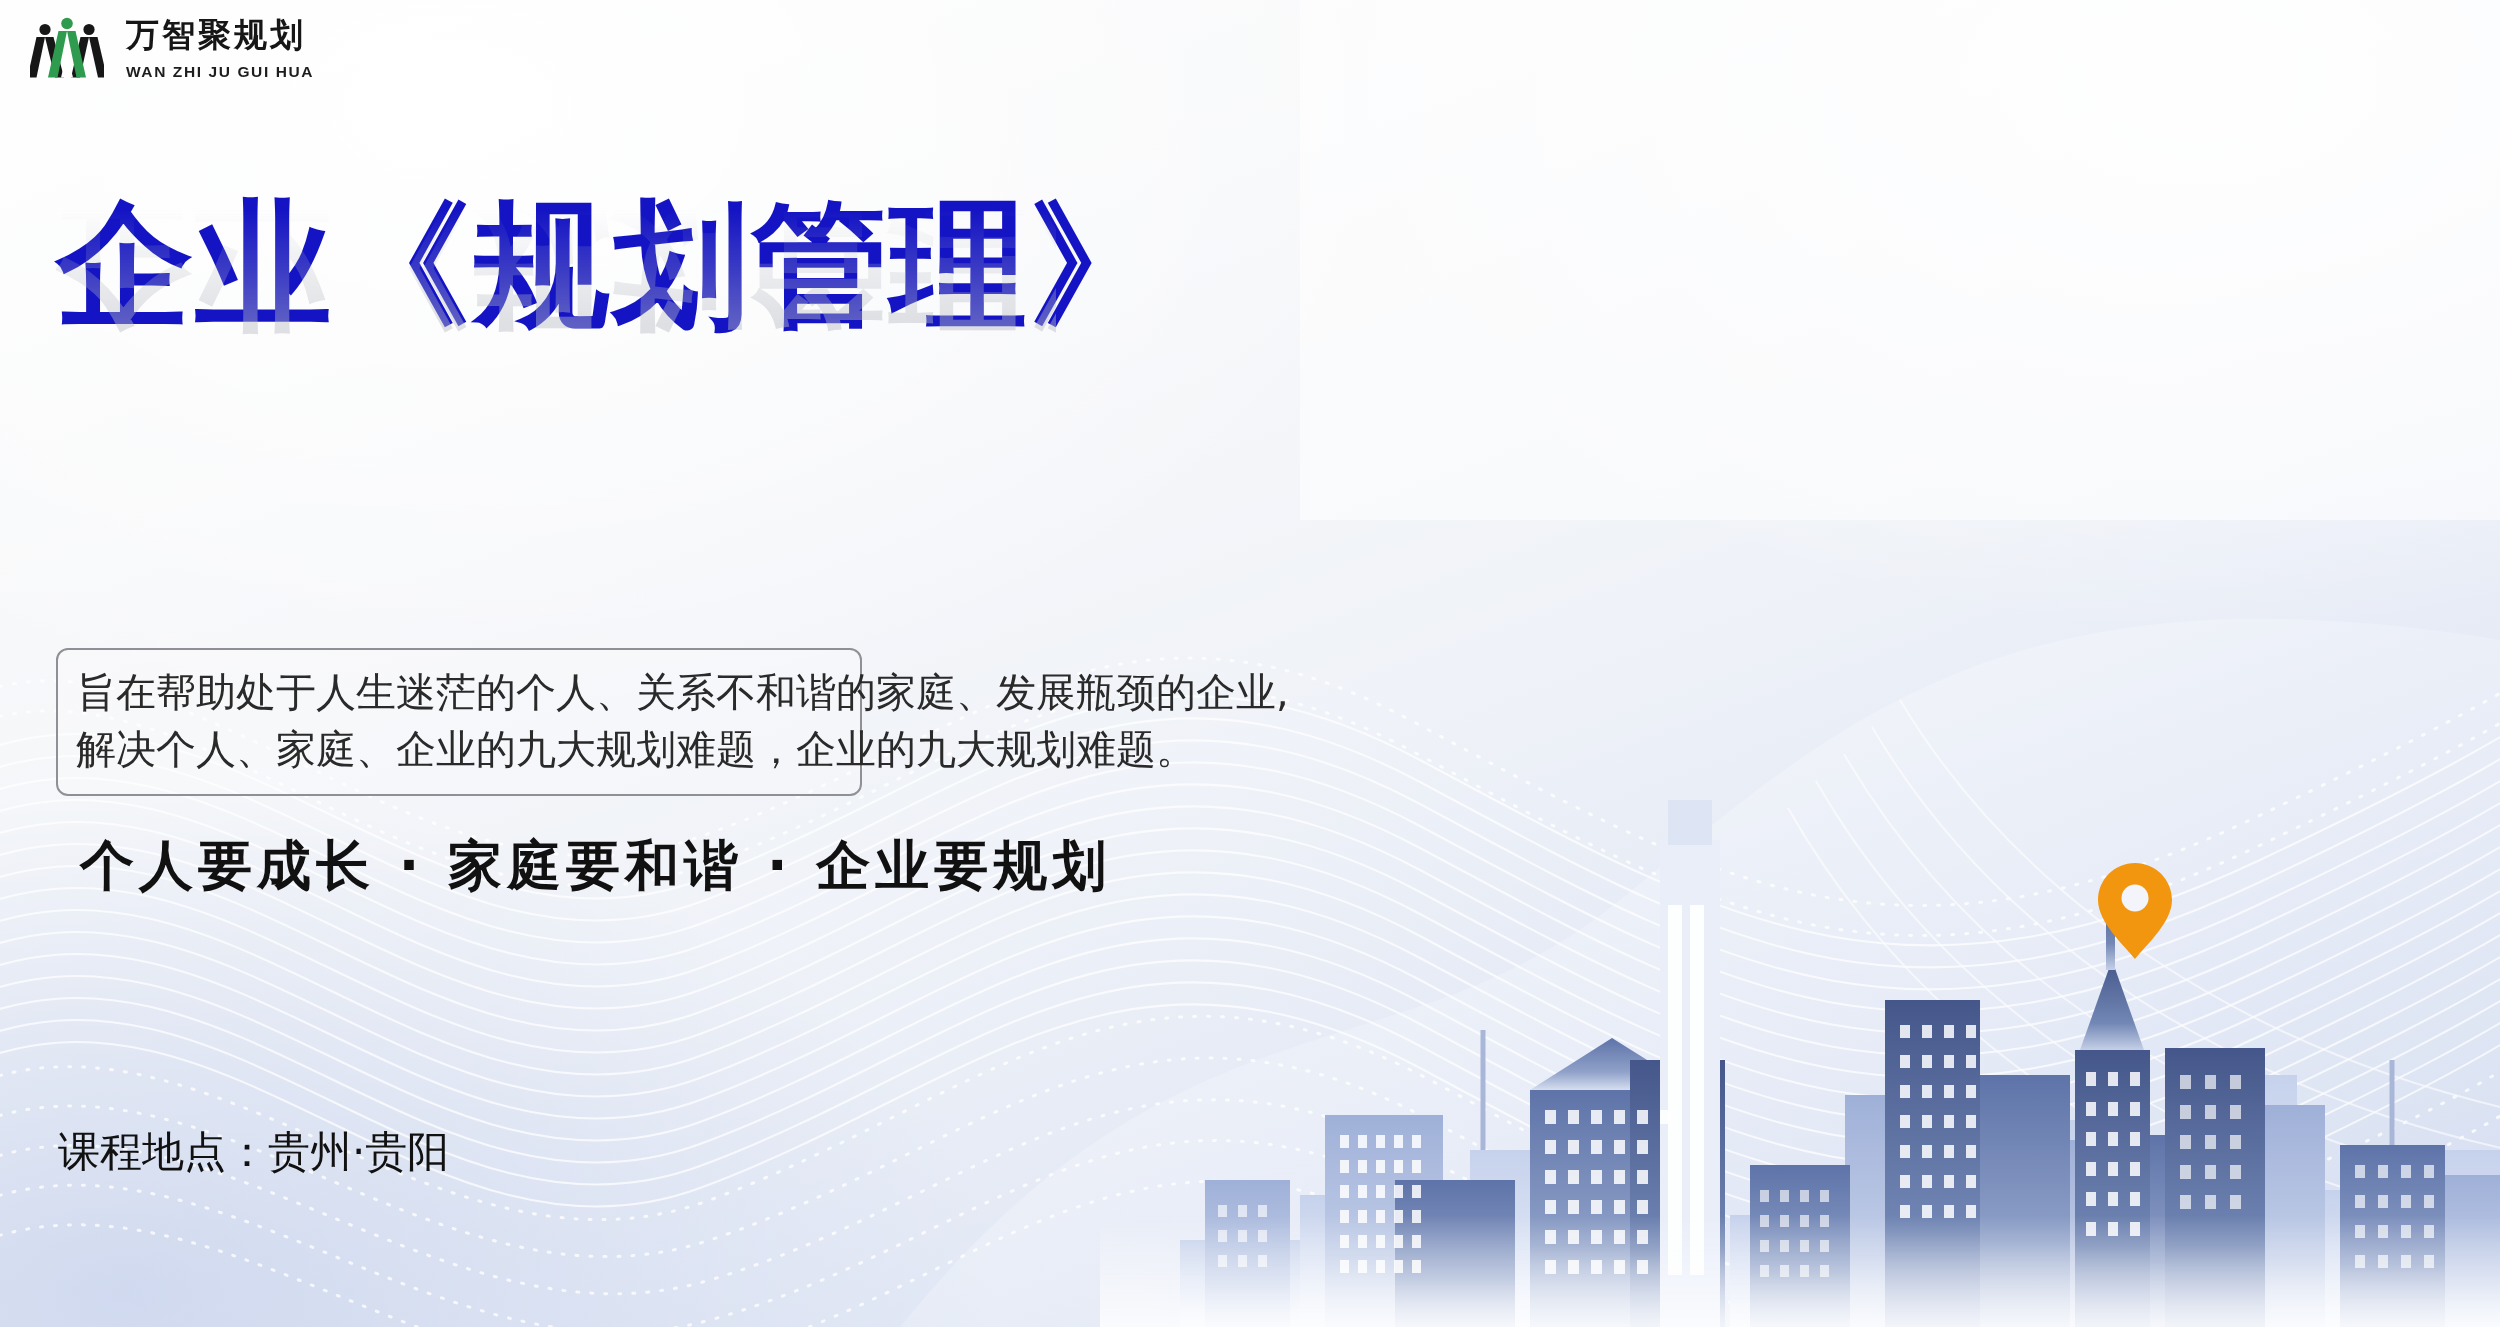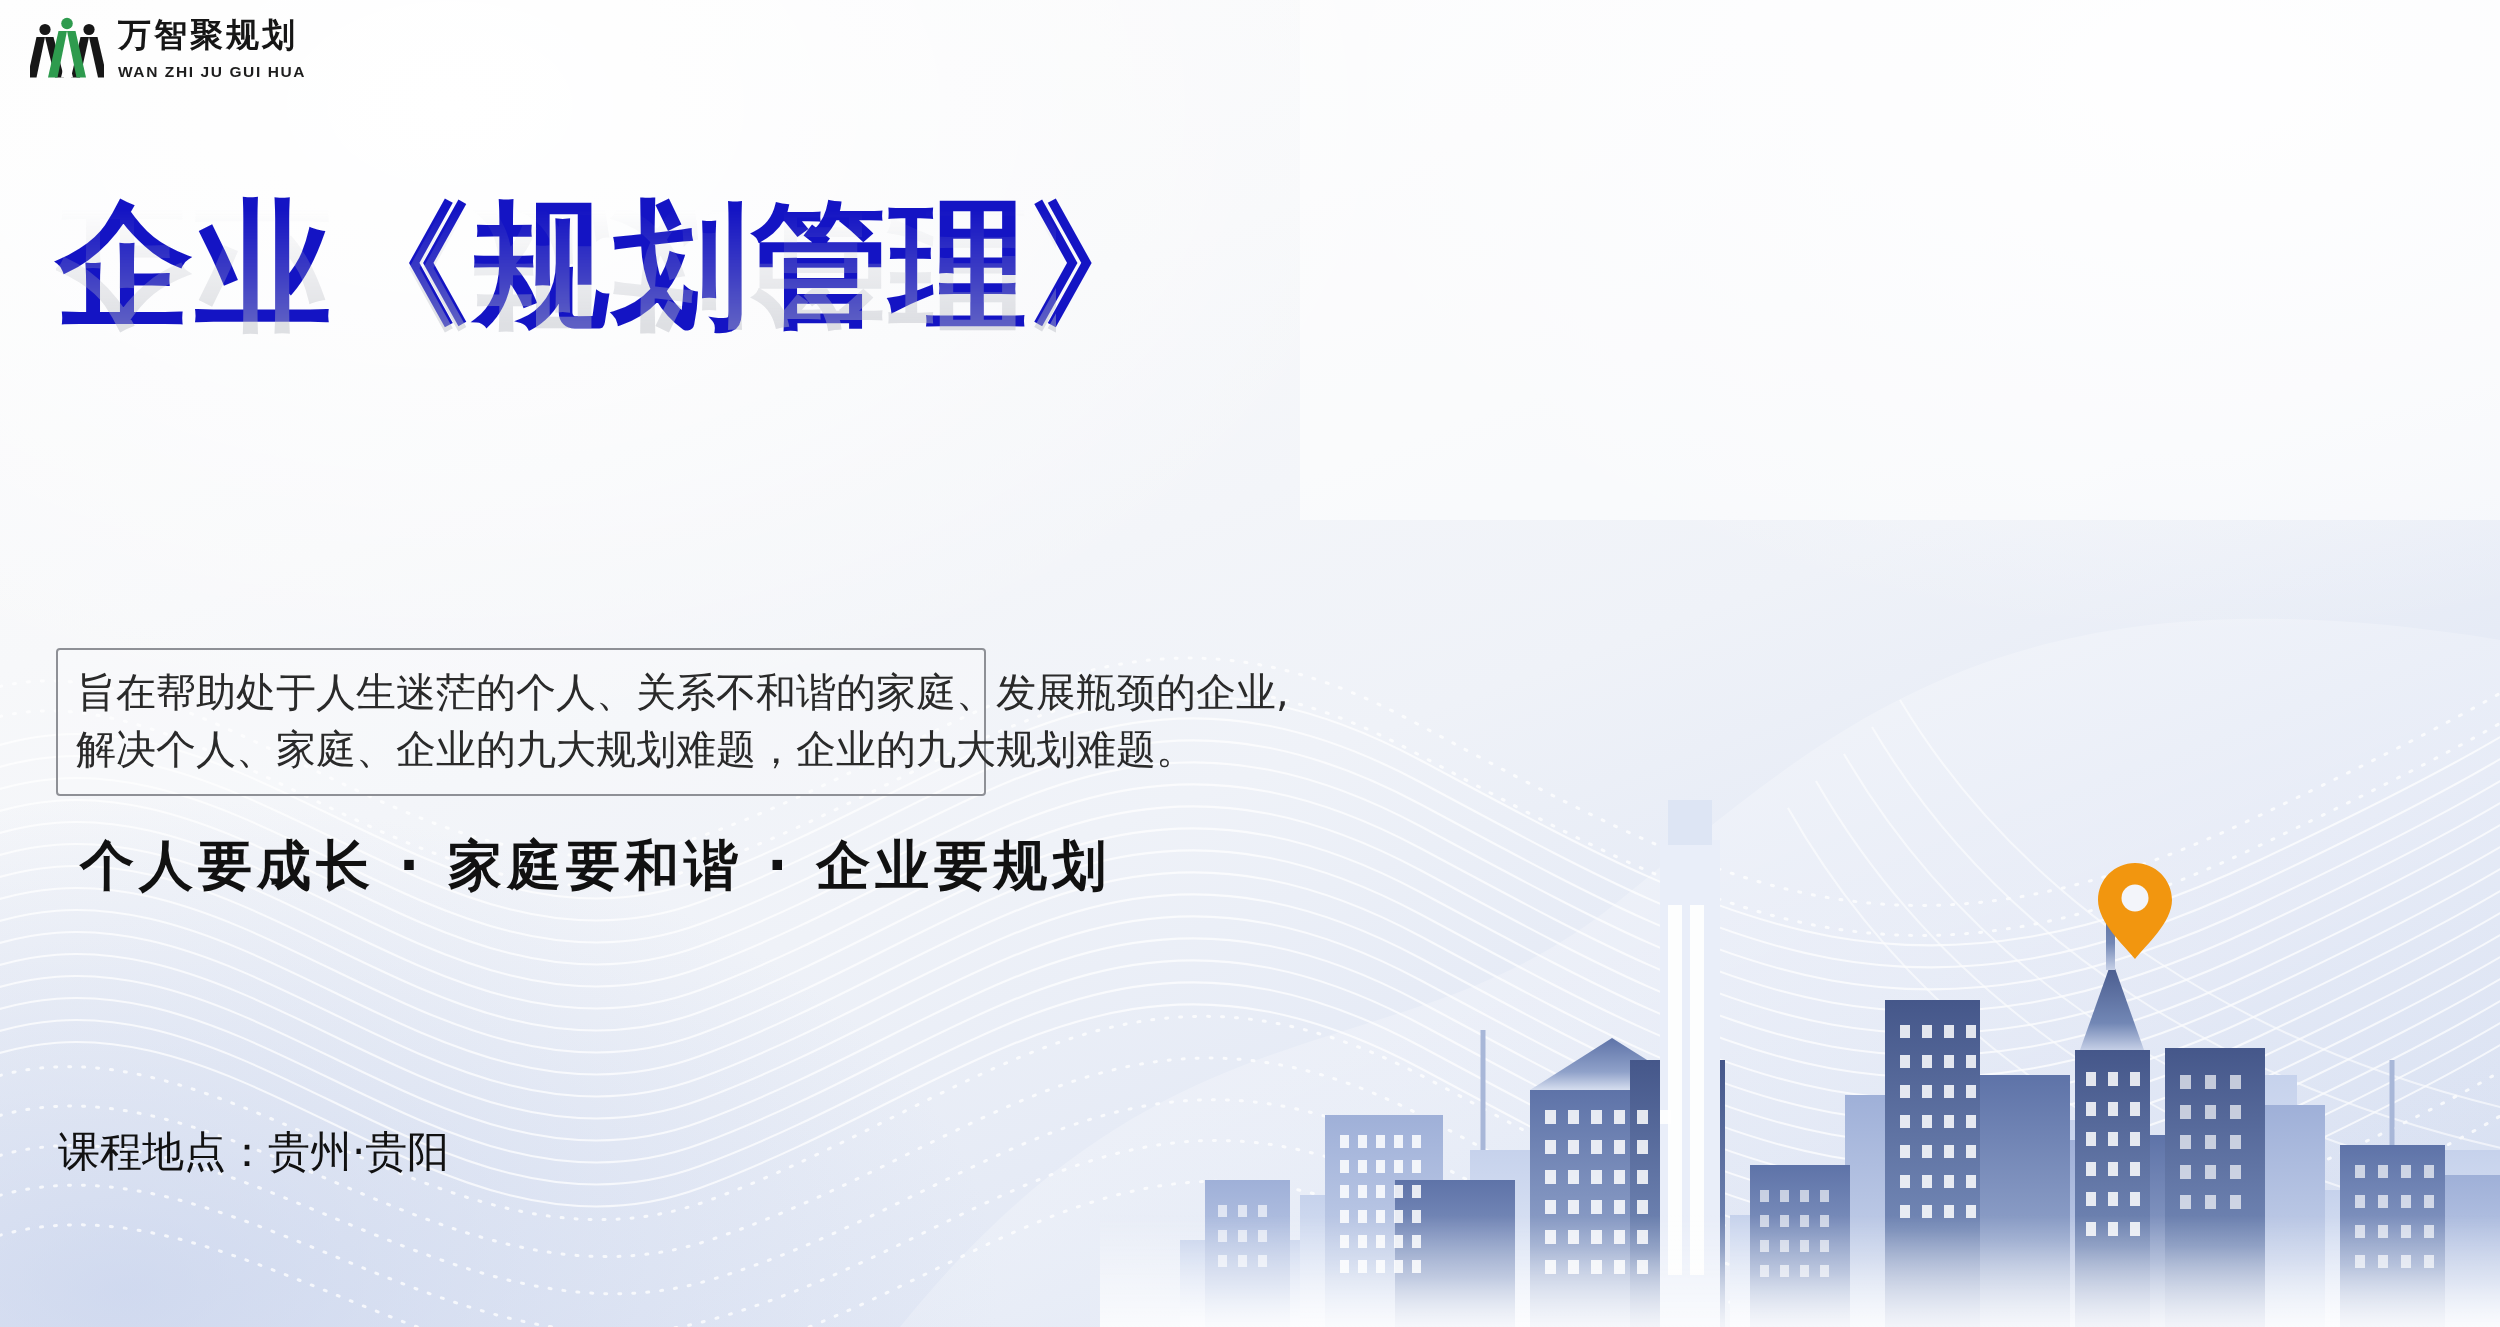--- a/index.html
+++ b/index.html
@@ -13,21 +13,21 @@
     background:
       radial-gradient(ellipse 1400px 900px at 18% 8%,  #ffffff 0%, rgba(255,255,255,0) 70%),
       radial-gradient(ellipse 1300px 800px at 88% 6%,  #fdfdfe 0%, rgba(253,253,254,0) 70%),
       linear-gradient(160deg, #fdfdfd 0%, #f7f8fa 30%, #eff2f8 55%, #e2e8f5 75%, #cfd9ef 100%);
   }
 
   
   .bgsvg{position:absolute;left:0;top:0;width:2500px;height:1327px;pointer-events:none;}
 
   
-  .logo-wrap{position:absolute;left:30px;top:14px;display:flex;align-items:center;gap:14px;}
+  .logo-wrap{position:absolute;left:30px;top:14px;display:flex;align-items:center;gap:22px;}
   .logo-mark{width:74px;height:70px;display:block;}
   .logo-text{display:flex;flex-direction:column;justify-content:center;line-height:1;}
   .logo-cn{
     font-family:"Liberation Serif","DejaVu Serif",serif;
     font-size:33px;font-weight:700;color:#161616;letter-spacing:3px;
     white-space:nowrap;
   }
   .logo-en{
     font-size:15.5px;font-weight:700;color:#1d1d1d;letter-spacing:1.6px;
     margin-top:12px;white-space:nowrap;
@@ -47,22 +47,22 @@
     margin:0;margin-top:2px;
     transform:scaleY(-1);transform-origin:top center;
     color:#b9bcc4;
     -webkit-mask-image:linear-gradient(to top, rgba(0,0,0,0) 8%, rgba(0,0,0,.60) 92%);
     mask-image:linear-gradient(to top, rgba(0,0,0,0) 8%, rgba(0,0,0,.60) 92%);
     opacity:.75;
   }
 
   
   .desc-box{
-    position:absolute;left:56px;top:648px;width:930px;
-    border:2px solid #8e9096;border-radius:4px;
+    position:absolute;left:56px;top:648px;width:806px;
+    border:2px solid #8e9096;border-radius:12px;
     padding:14px 31px 16px 18px;box-sizing:border-box;
     background:rgba(255,255,255,0.22);
   }
   .desc-line{
     font-family:"DejaVu Sans","Liberation Sans",sans-serif;
     font-size:40px;line-height:1.42;color:#2a2a2a;white-space:nowrap;
   }
 
   
   .tagline{

